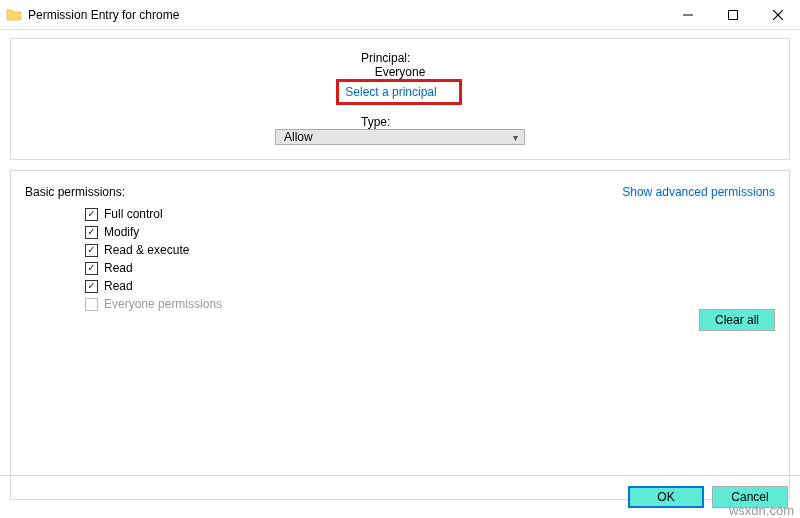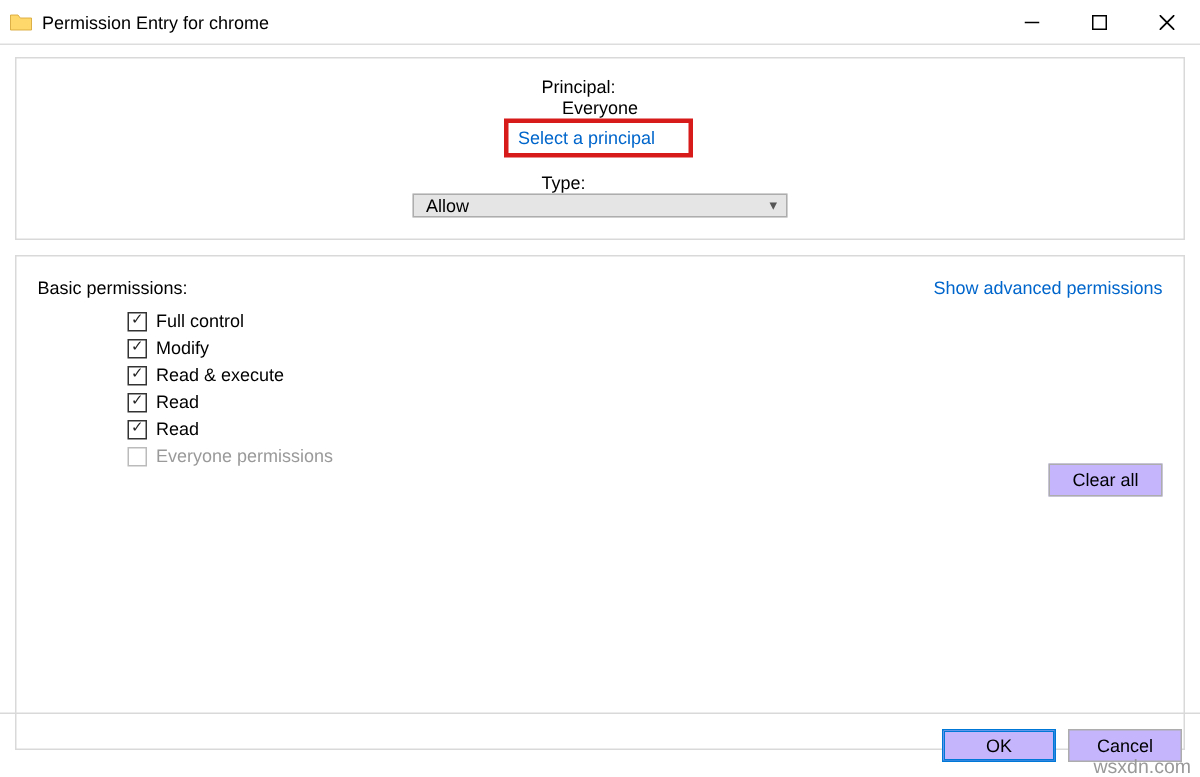--- a/index.html
+++ b/index.html
@@ -128,21 +128,21 @@
       background: #d9d9d9;
     }
     .footer {
       position: absolute;
       right: 12px; bottom: 10px;
       display: flex;
       gap: 8px;
     }
     .btn {
       width: 76px; height: 22px;
-      background: #c4b5fd;
+      background: #5eead4;
       border: 1px solid #adadad;
       display: flex; align-items: center; justify-content: center;
       font-size: 12px;
     }
     .btn.primary {
       border: 1px solid #0078d7;
       box-shadow: inset 0 0 0 1px #0078d7;
     }
     .watermark {
       position: absolute;

